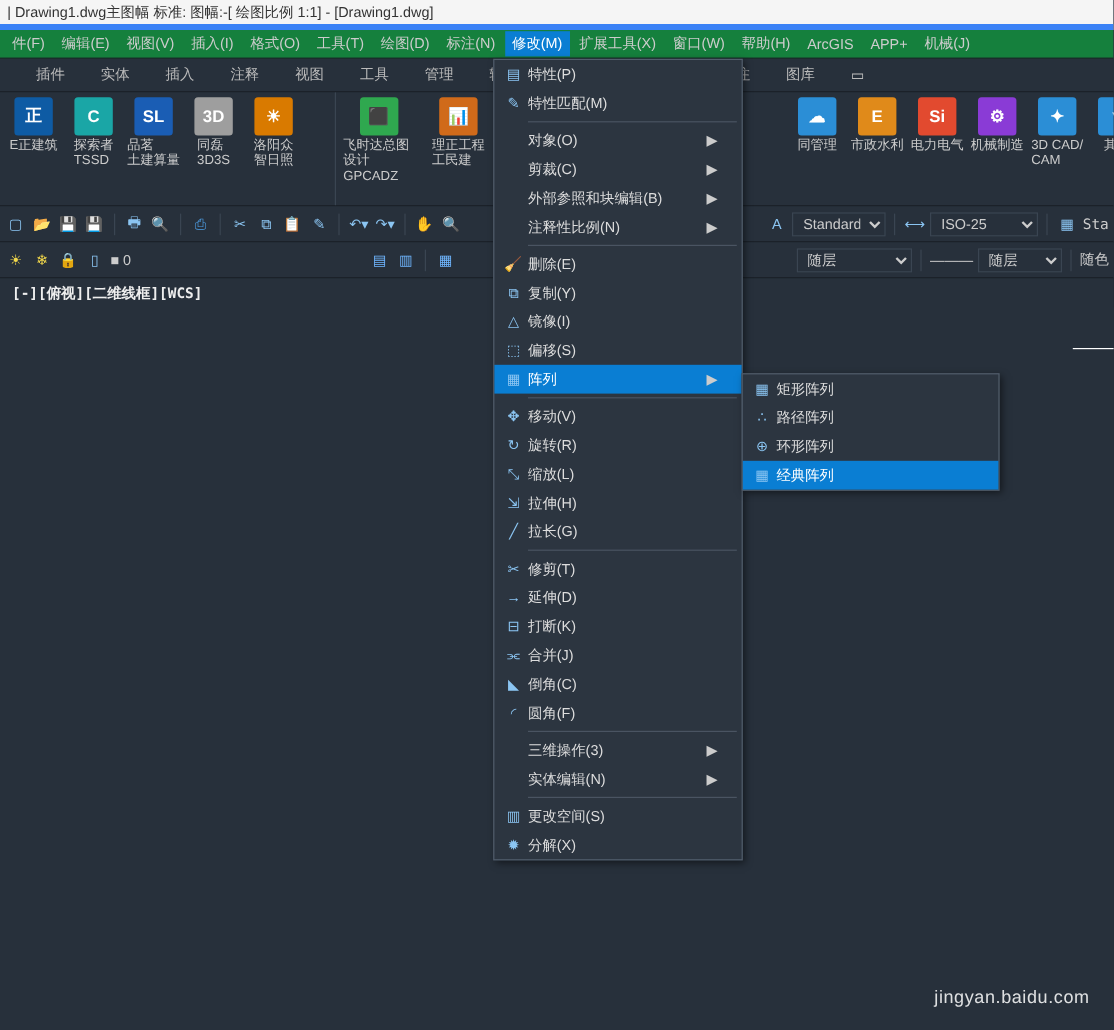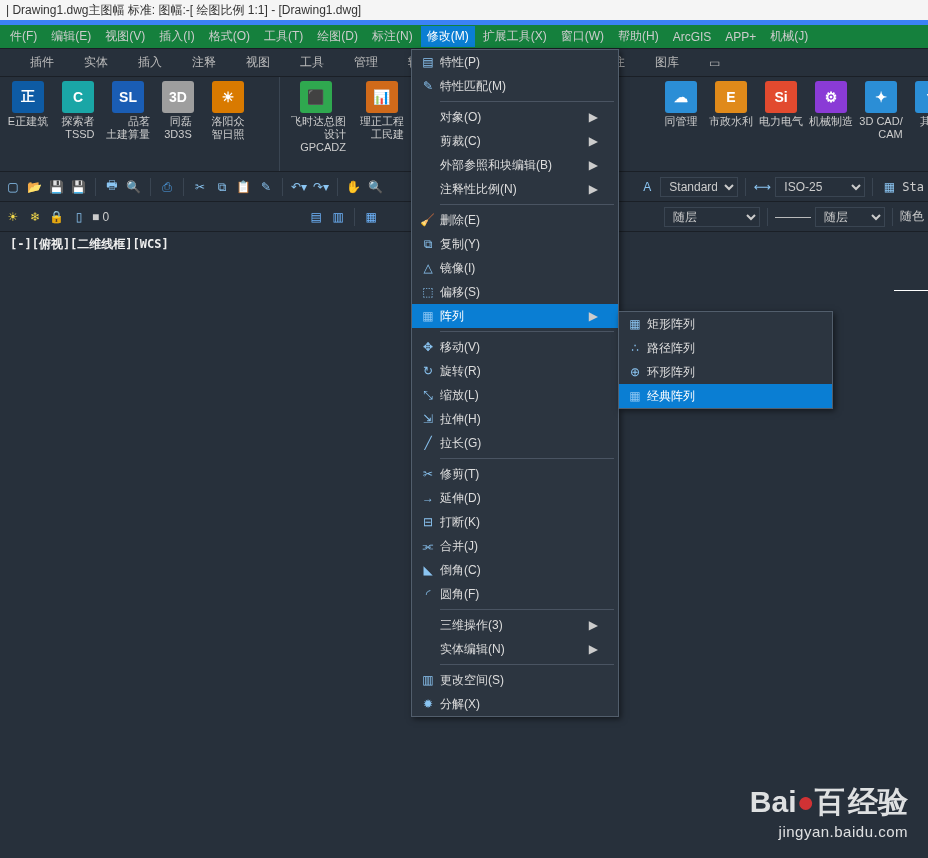--- a/index.html
+++ b/index.html
@@ -13,21 +13,21 @@
 
 .tabbar { height: 28px; background: #27303b; display: flex; align-items: center; padding: 0 4px; gap: 14px; border-bottom: 1px solid #1a1f26; }
 .tab-item { padding: 4px 8px; color: #bbb; cursor: pointer; }
 .tab-item.active { color: #0fbafb; border-bottom: 2px solid #0fbafb; }
 
 .ribbon { height: 95px; background: #27303b; display: flex; border-bottom: 1px solid #1a1f26; }
 .ribbon-group { display: flex; flex-direction: column; justify-content: flex-start; border-right: 1px solid #3a4552; }
 .ribbon-items { display: flex; padding: 4px 6px 0 6px; gap: 6px; flex: 1; }
 .ribbon-btn { display: flex; flex-direction: column; align-items: center; width: 44px; cursor: pointer; }
 .ribbon-icon { width: 32px; height: 32px; border-radius: 3px; margin-bottom: 2px; display: flex; align-items: center; justify-content: center; font-size: 14px; color: #fff; font-weight: bold; }
-.ribbon-label { font-size: 11px; color: #ccc; text-align: right; line-height: 13px; white-space: pre-line; }
+.ribbon-label { font-size: 11px; color: #ccc; text-align: left; line-height: 13px; white-space: pre-line; }
 .ribbon-group-title { font-size: 11px; color: #aaa; text-align: center; padding: 2px 0 4px 0; }
 
 .toolbar-row { height: 30px; background: #27303b; display: flex; align-items: center; padding: 0 4px; gap: 4px; border-bottom: 1px solid #1a1f26; }
 .tb-icon { width: 18px; height: 18px; display: inline-flex; align-items: center; justify-content: center; color: #8bc5f2; cursor: pointer; }
 .tb-sep { width: 1px; height: 18px; background: #3a4552; margin: 0 3px; }
 .tb-select { background: #27303b; color: #ccc; border: 1px solid #3a4552; padding: 1px 4px; height: 20px; }
 
 .doc-tabbar { height: 24px; background: #1f262f; display: flex; align-items: center; padding: 0 6px; gap: 6px; }
 .doc-tab { background: #0a7ed3; color: #fff; padding: 2px 8px; display: flex; align-items: center; gap: 6px; }
 .doc-tab .close { cursor: pointer; }
@@ -375,18 +375,14 @@
       <span class="dd-icon">⊕</span>
       <span>环形阵列</span>
     </div>
     <div class="dd-item highlight">
       <span class="dd-icon">▦</span>
       <span>经典阵列</span>
     </div>
   </div>
 
 <div class="watermark">
-  <div>
-    <span class="big">Bai</span><span class="big" style="color:#e33">●</span><span class="big">百</span>
-    <span class="big">经验</span>
-  </div>
   <div class="small">jingyan.baidu.com</div>
 </div>
 
 </body></html>

